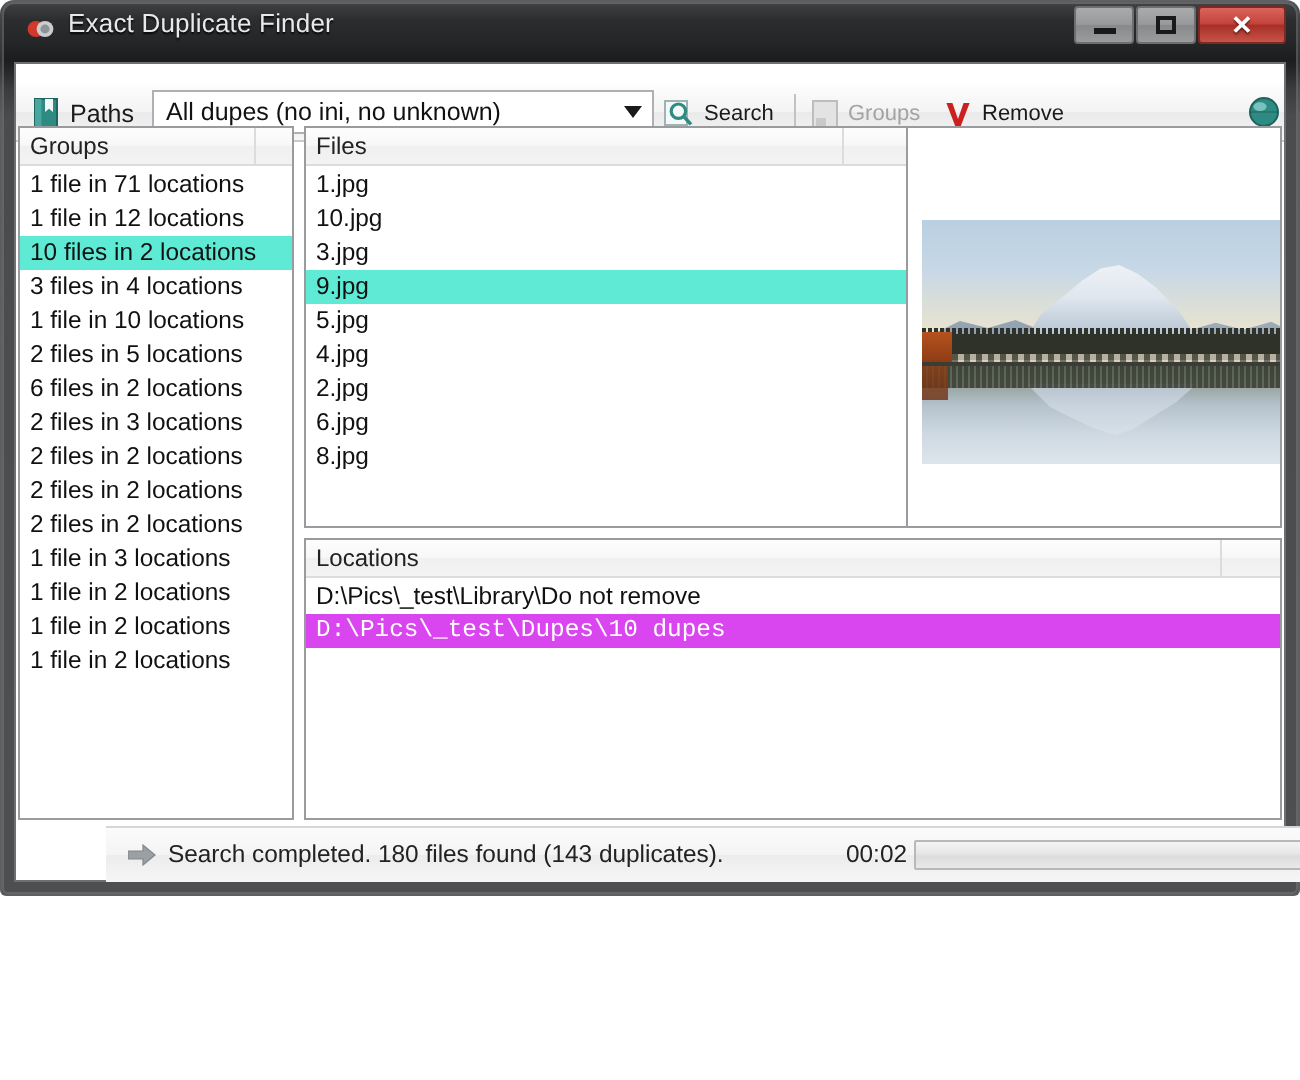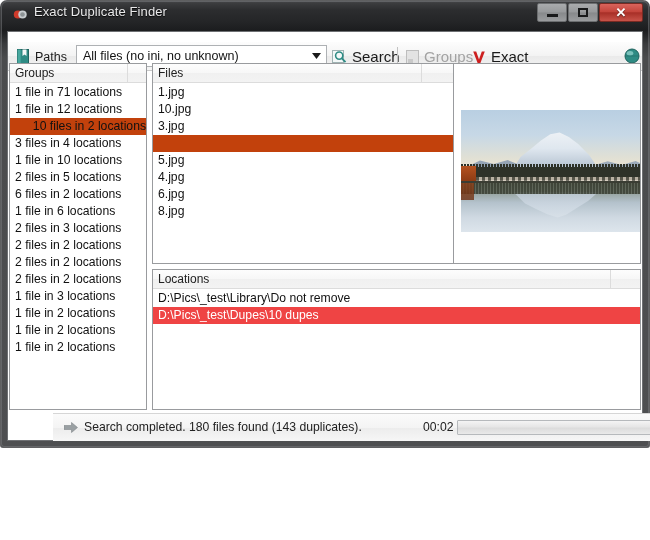--- a/index.html
+++ b/index.html
@@ -106,21 +106,21 @@
     white-space: nowrap; overflow: hidden;
   }
   #combo-arrow {
     width: 20px; display: flex; align-items: center; justify-content: center;
   }
 
   .tb-item {
     position: absolute; top: 3px; height: 23px;
     display: flex; align-items: center; cursor: pointer;
   }
-  .tb-item .tb-label { font-size: 15px; color: #1a1a1a; margin-left: 5px; }
+  .tb-item .tb-label { font-size: 11px; color: #1a1a1a; margin-left: 5px; }
   .tb-item.disabled .tb-label { color: #a3a3a3; }
   #tb-search { left: 324px; }
   #tb-groups { left: 398px; }
   #tb-remove { left: 464px; }
   #tb-sep {
     position: absolute; left: 389px; top: 5px;
     width: 1px; height: 19px; background: #c2c2c2;
   }
   #help-icon-wrap {
     position: absolute; left: 616px; top: 6px;
@@ -158,22 +158,22 @@
     position: absolute; left: 0; right: 0; top: 20px; bottom: 0;
     overflow: hidden; background: #ffffff;
   }
   .row {
     height: 17px; line-height: 17px;
     font-size: 12.2px; color: #111;
     padding-left: 5px;
     white-space: nowrap;
     cursor: default;
   }
-  .row.sel-gray { background: #c2410c; text-align: right; }
-  .row.sel-blue { background: #ef4444; color: #ffffff; }
+  .row.sel-gray { background: #5eead4; }
+  .row.sel-blue { background: #d946ef; color: #ffffff; font-family: Liberation Mono, monospace; }
 
   
   #preview-image {
     position: absolute;
     left: 7px; top: 46px;
     width: 186px; height: 122px;
     overflow: hidden;
   }
   #pv-sky {
     position: absolute; left:0; top:0; width:100%; height:52%;
@@ -311,21 +311,21 @@
       <div id="paths-button">
         <svg id="paths-icon" viewBox="0 0 12 15">
           <rect x="0.5" y="0.5" width="11" height="14" fill="#2e8b84" stroke="#1f6661"></rect>
           <rect x="0.5" y="0.5" width="3.2" height="14" fill="#48a89f"></rect>
           <path d="M5.5 0.5 L5.5 7 L7.5 5.4 L9.5 7 L9.5 0.5 Z" fill="#f4f7f7"></path>
         </svg>
         <span id="paths-label">Paths</span>
       </div>
 
       <div id="filter-combo">
-        <span id="filter-value">All files (no ini, no unknown)</span>
+        <span id="filter-value">All dupes (no ini, no unknown)</span>
         <span id="combo-arrow">
           <svg width="9" height="6" viewBox="0 0 9 6">
               <path d="M0 0 L9 0 L4.5 6 Z" fill="#1a1a1a"></path>
             </svg>
         </span>
       </div>
 
       <div id="tb-search" class="tb-item">
         <svg width="15" height="15" viewBox="0 0 15 15">
           <rect x="0.5" y="1.5" width="11" height="12" fill="#f3f8f8" stroke="#9fb3b3"></rect>
@@ -342,21 +342,21 @@
           <rect x="0.5" y="0.5" width="12" height="13" fill="#e3e3e3" stroke="#bdbdbd"></rect>
           <rect x="2" y="9" width="5" height="4" fill="#c9c9c9"></rect>
         </svg>
         <span class="tb-label">Groups</span>
       </div>
 
       <div id="tb-remove" class="tb-item">
         <svg width="14" height="14" viewBox="0 0 14 14">
           <path d="M1.2 1.5 L4.2 1.5 L7 9.5 L9.8 1.5 L12.8 1.5 L8.4 13 L5.6 13 Z" fill="#cc1f1f"></path>
         </svg>
-        <span class="tb-label">Exact</span>
+        <span class="tb-label">Remove</span>
       </div>
 
       <div id="help-icon-wrap">
         <svg width="16" height="16" viewBox="0 0 16 16">
           <circle cx="8" cy="8" r="7" fill="#2e8b84"></circle>
           <circle cx="8" cy="8" r="7" fill="none" stroke="#1e625d"></circle>
           <ellipse cx="6" cy="5.3" rx="3.3" ry="2.2" fill="#8fd0ca" opacity=".8"></ellipse>
           <path d="M1.4 8 L14.6 8" stroke="#1e625d" stroke-width=".8" fill="none" opacity=".6"></path>
         </svg>
       </div>
@@ -368,21 +368,20 @@
         <div class="col-div" style="left:117px"></div>
       </div>
       <div class="listbox" id="groups-list">
           <div class="row">1 file in 71 locations</div>
           <div class="row">1 file in 12 locations</div>
           <div class="row sel-gray">10 files in 2 locations</div>
           <div class="row">3 files in 4 locations</div>
           <div class="row">1 file in 10 locations</div>
           <div class="row">2 files in 5 locations</div>
           <div class="row">6 files in 2 locations</div>
-          <div class="row">1 file in 6 locations</div>
           <div class="row">2 files in 3 locations</div>
           <div class="row">2 files in 2 locations</div>
           <div class="row">2 files in 2 locations</div>
           <div class="row">2 files in 2 locations</div>
           <div class="row">1 file in 3 locations</div>
           <div class="row">1 file in 2 locations</div>
           <div class="row">1 file in 2 locations</div>
           <div class="row">1 file in 2 locations</div>
         </div>
     </div>
@@ -392,20 +391,21 @@
         <span class="hdr-text">Files</span>
         <div class="col-div" style="left:268px"></div>
       </div>
       <div class="listbox" id="files-list">
           <div class="row">1.jpg</div>
           <div class="row">10.jpg</div>
           <div class="row">3.jpg</div>
           <div class="row sel-gray">9.jpg</div>
           <div class="row">5.jpg</div>
           <div class="row">4.jpg</div>
+          <div class="row">2.jpg</div>
           <div class="row">6.jpg</div>
           <div class="row">8.jpg</div>
         </div>
     </div>
 
     <div id="preview-panel" class="panel">
       <div id="preview-image">
         <div id="pv-sky"></div>
         <div id="pv-ridge-l"></div>
         <div id="pv-ridge-r"></div>

